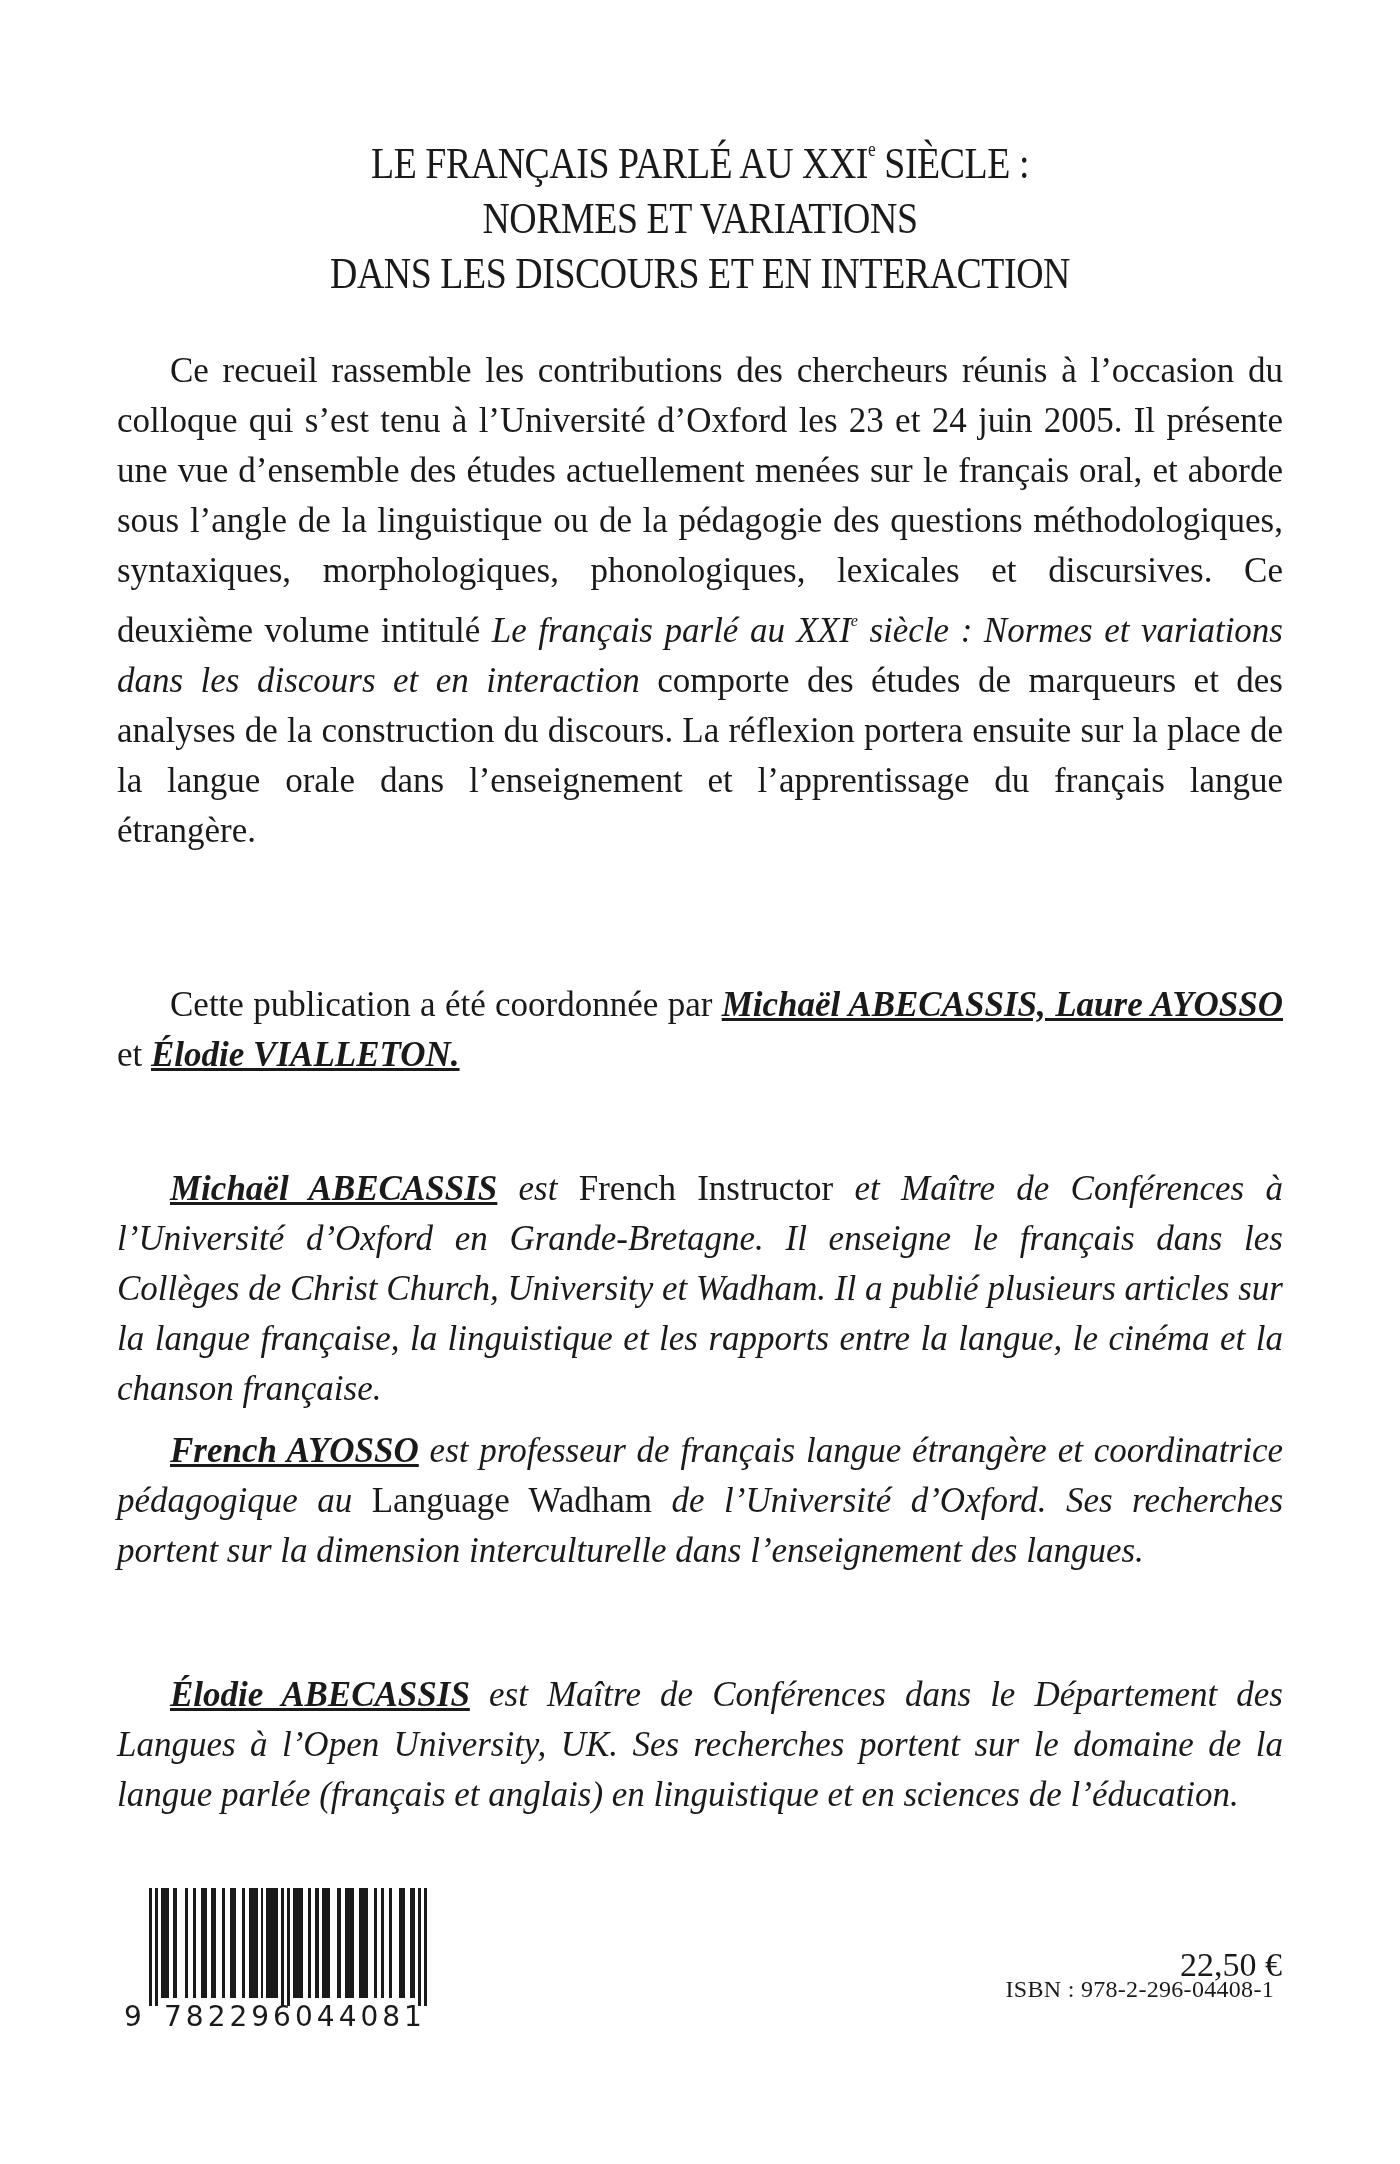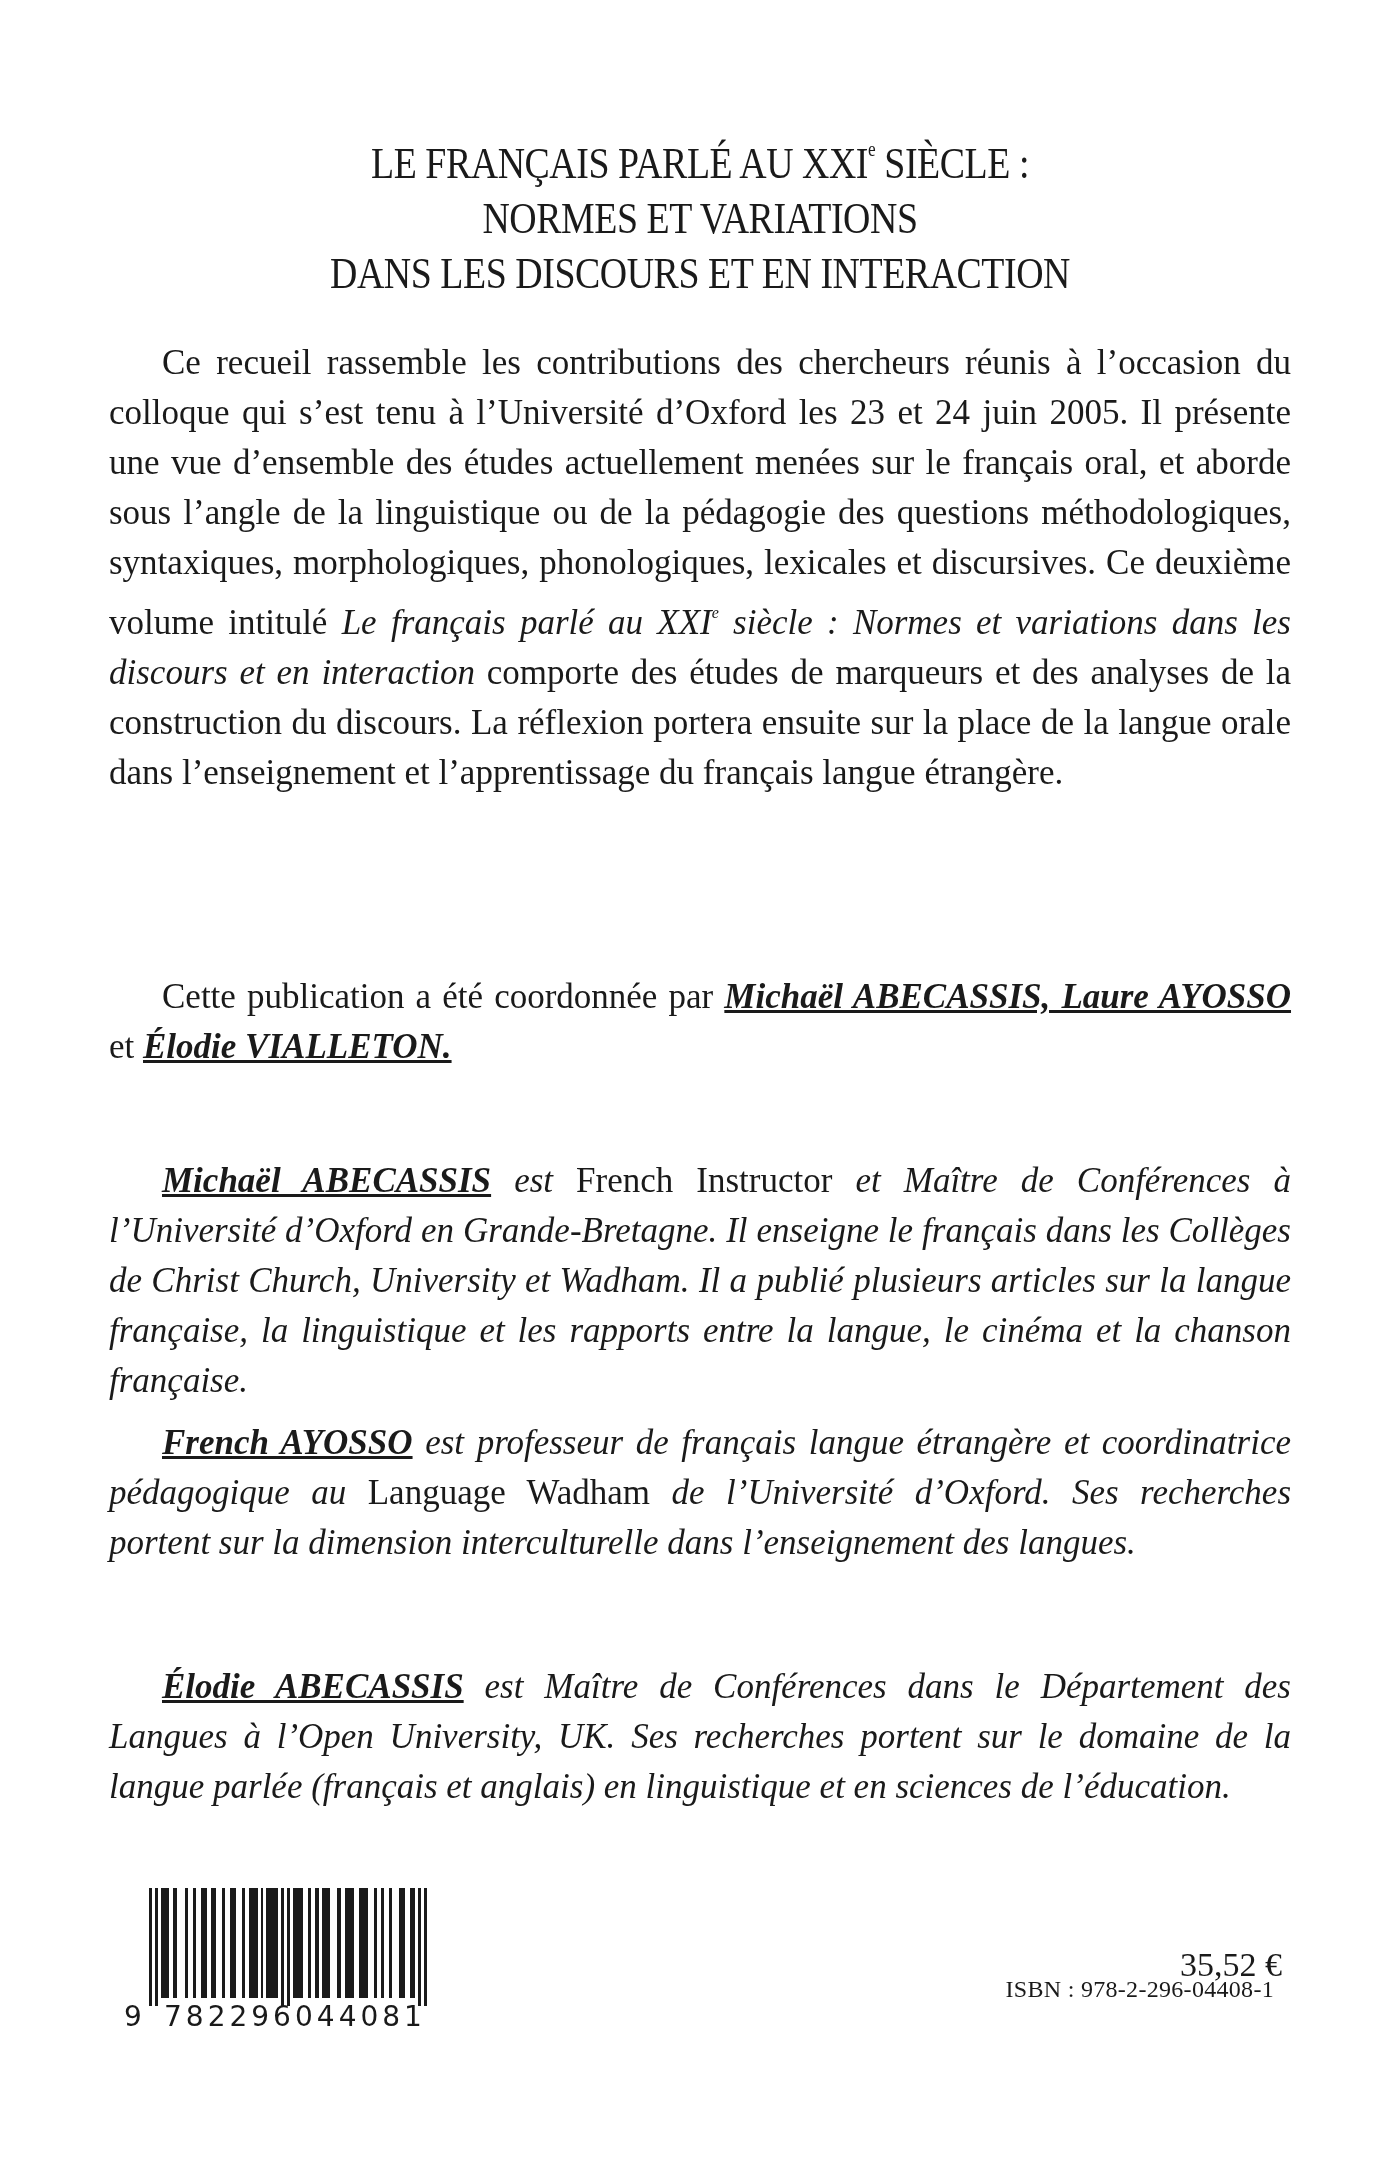--- a/index.html
+++ b/index.html
@@ -4,21 +4,21 @@
 <style>
   html, body { margin: 0; padding: 0; background: #ffffff; }
   body { width: 1400px; height: 2164px; position: relative; overflow: hidden; color: #1a1a1a;
          font-family: "Liberation Serif", "DejaVu Serif", serif; }
   .title { position: absolute; left: 0; top: 122px; width: 1400px; text-align: center;
            font-size: 44px; line-height: 55px; letter-spacing: -0.5px; transform: scaleX(0.86); transform-origin: center top; }
   .title .line { display: block; }
   .title sup { font-size: 20px; vertical-align: 22px; }
   .body-text { position: absolute; left: 105px; width: 1190px; font-size: 35px; line-height: 50px;
                text-align: justify; }
-  .body-text p { margin: 4px; text-indent: 53px; }
+  .body-text p { margin: 12px; text-indent: 53px; }
   .intro { top: 334px; }
   .coord { top: 968px; }
   .bio1 { top: 1152px; }
   .bio2 { top: 1414px; }
   .bio3 { top: 1658px; }
   .it { font-style: italic; }
   .bi { font-style: italic; font-weight: bold; text-decoration: underline; }
   sup.sm { font-size: 16px; vertical-align: 16px; font-style: italic; }
   .barcode { position: absolute; left: 112px; top: 1886px; width: 340px; height: 150px; }
   .price { position: absolute; right: 118px; top: 1946px; font-size: 34px; }
@@ -90,14 +90,14 @@
       <rect x="298" y="2" width="5" height="110"></rect>
 
     <rect x="306" y="2" width="3" height="118"></rect>
       <rect x="312" y="2" width="3" height="118"></rect>
   </g>
   <text class="bc-digits" x="12" y="140">9</text>
   <text class="bc-digits" x="52" y="140" letter-spacing="4">782296</text>
   <text class="bc-digits" x="183" y="140" letter-spacing="4">044081</text>
 </svg>
 
-<div class="price">35,52 €</div>
+<div class="price">22,50 €</div>
 <div class="isbn">ISBN : 978-2-296-04408-1</div>
 
 </body></html>

